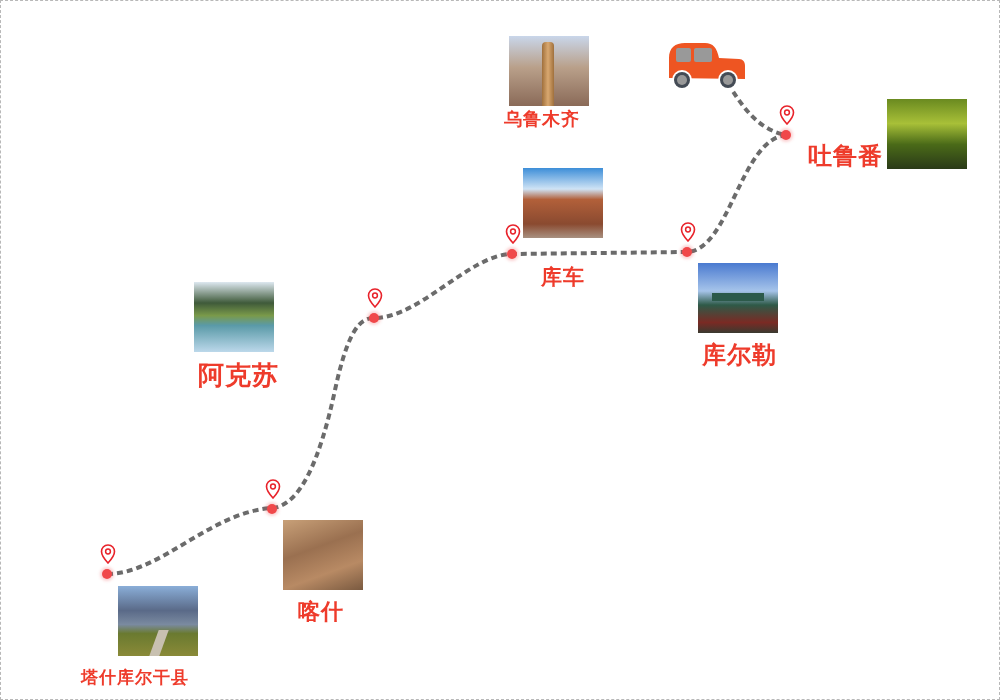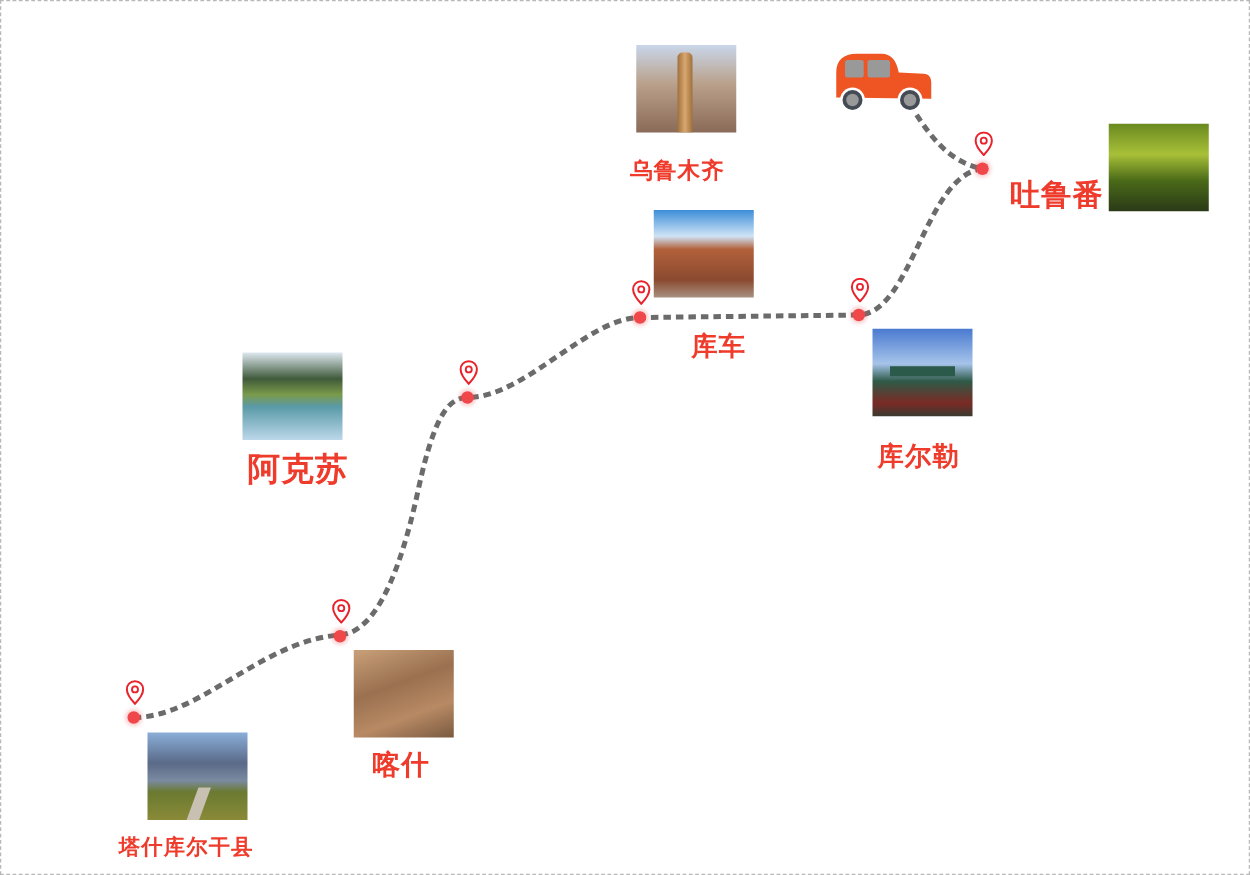--- a/index.html
+++ b/index.html
@@ -79,19 +79,19 @@
 <div class="photo" style="left:698px;top:263px;width:80px;height:70px;background:linear-gradient(180deg,#4a7ad0 0%,#a6c4ea 40%,#2e5a48 60%,#7a2a24 85%,#3a3a30 100%);">
   <div style="position:absolute;left:14px;top:30px;width:52px;height:8px;background:#2c5a4a;"></div>
 </div>
 <div class="photo" style="left:194px;top:282px;width:80px;height:70px;background:linear-gradient(180deg,#dde8f0 0%,#3f5a3a 30%,#7a9a4a 48%,#5a9aa8 62%,#bcd8ea 100%);"></div>
 <div class="photo" style="left:283px;top:520px;width:80px;height:70px;background:linear-gradient(160deg,#c8a078 0%,#9a7050 40%,#b88a64 70%,#7a5a40 100%);"></div>
 <div class="photo" style="left:118px;top:586px;width:80px;height:70px;background:linear-gradient(180deg,#8aaed8 0%,#5a6a88 35%,#7a8aa0 55%,#6a7a30 68%,#8a8a38 100%);">
   <div style="position:absolute;left:36px;top:44px;width:10px;height:26px;background:#c8c0b0;transform:skewX(-20deg);"></div>
 </div>
 <div class="photo" style="left:887px;top:99px;width:80px;height:70px;background:linear-gradient(180deg,#6a8a20 0%,#a8c038 35%,#4a6a18 65%,#2a3a18 100%);"></div>
 
-<div class="label" style="left:504px;top:124px;font-size:18px;">乌鲁木齐</div>
+<div class="label" style="left:504px;top:107px;font-size:18px;">乌鲁木齐</div>
 <div class="label" style="left:808px;top:140px;font-size:24px;">吐鲁番</div>
-<div class="label" style="left:541px;top:263px;font-size:21px;margin-left:12px;">库车</div>
-<div class="label" style="left:702px;top:351px;font-size:21px;">库尔勒</div>
+<div class="label" style="left:541px;top:263px;font-size:21px;">库车</div>
+<div class="label" style="left:702px;top:339px;font-size:24px;">库尔勒</div>
 <div class="label" style="left:198px;top:358px;font-size:26px;">阿克苏</div>
 <div class="label" style="left:298px;top:597px;font-size:22px;">喀什</div>
-<div class="label" style="left:95px;top:666px;font-size:17px;">塔什库尔干县</div>
+<div class="label" style="left:81px;top:666px;font-size:17px;">塔什库尔干县</div>
 
 </body></html>

